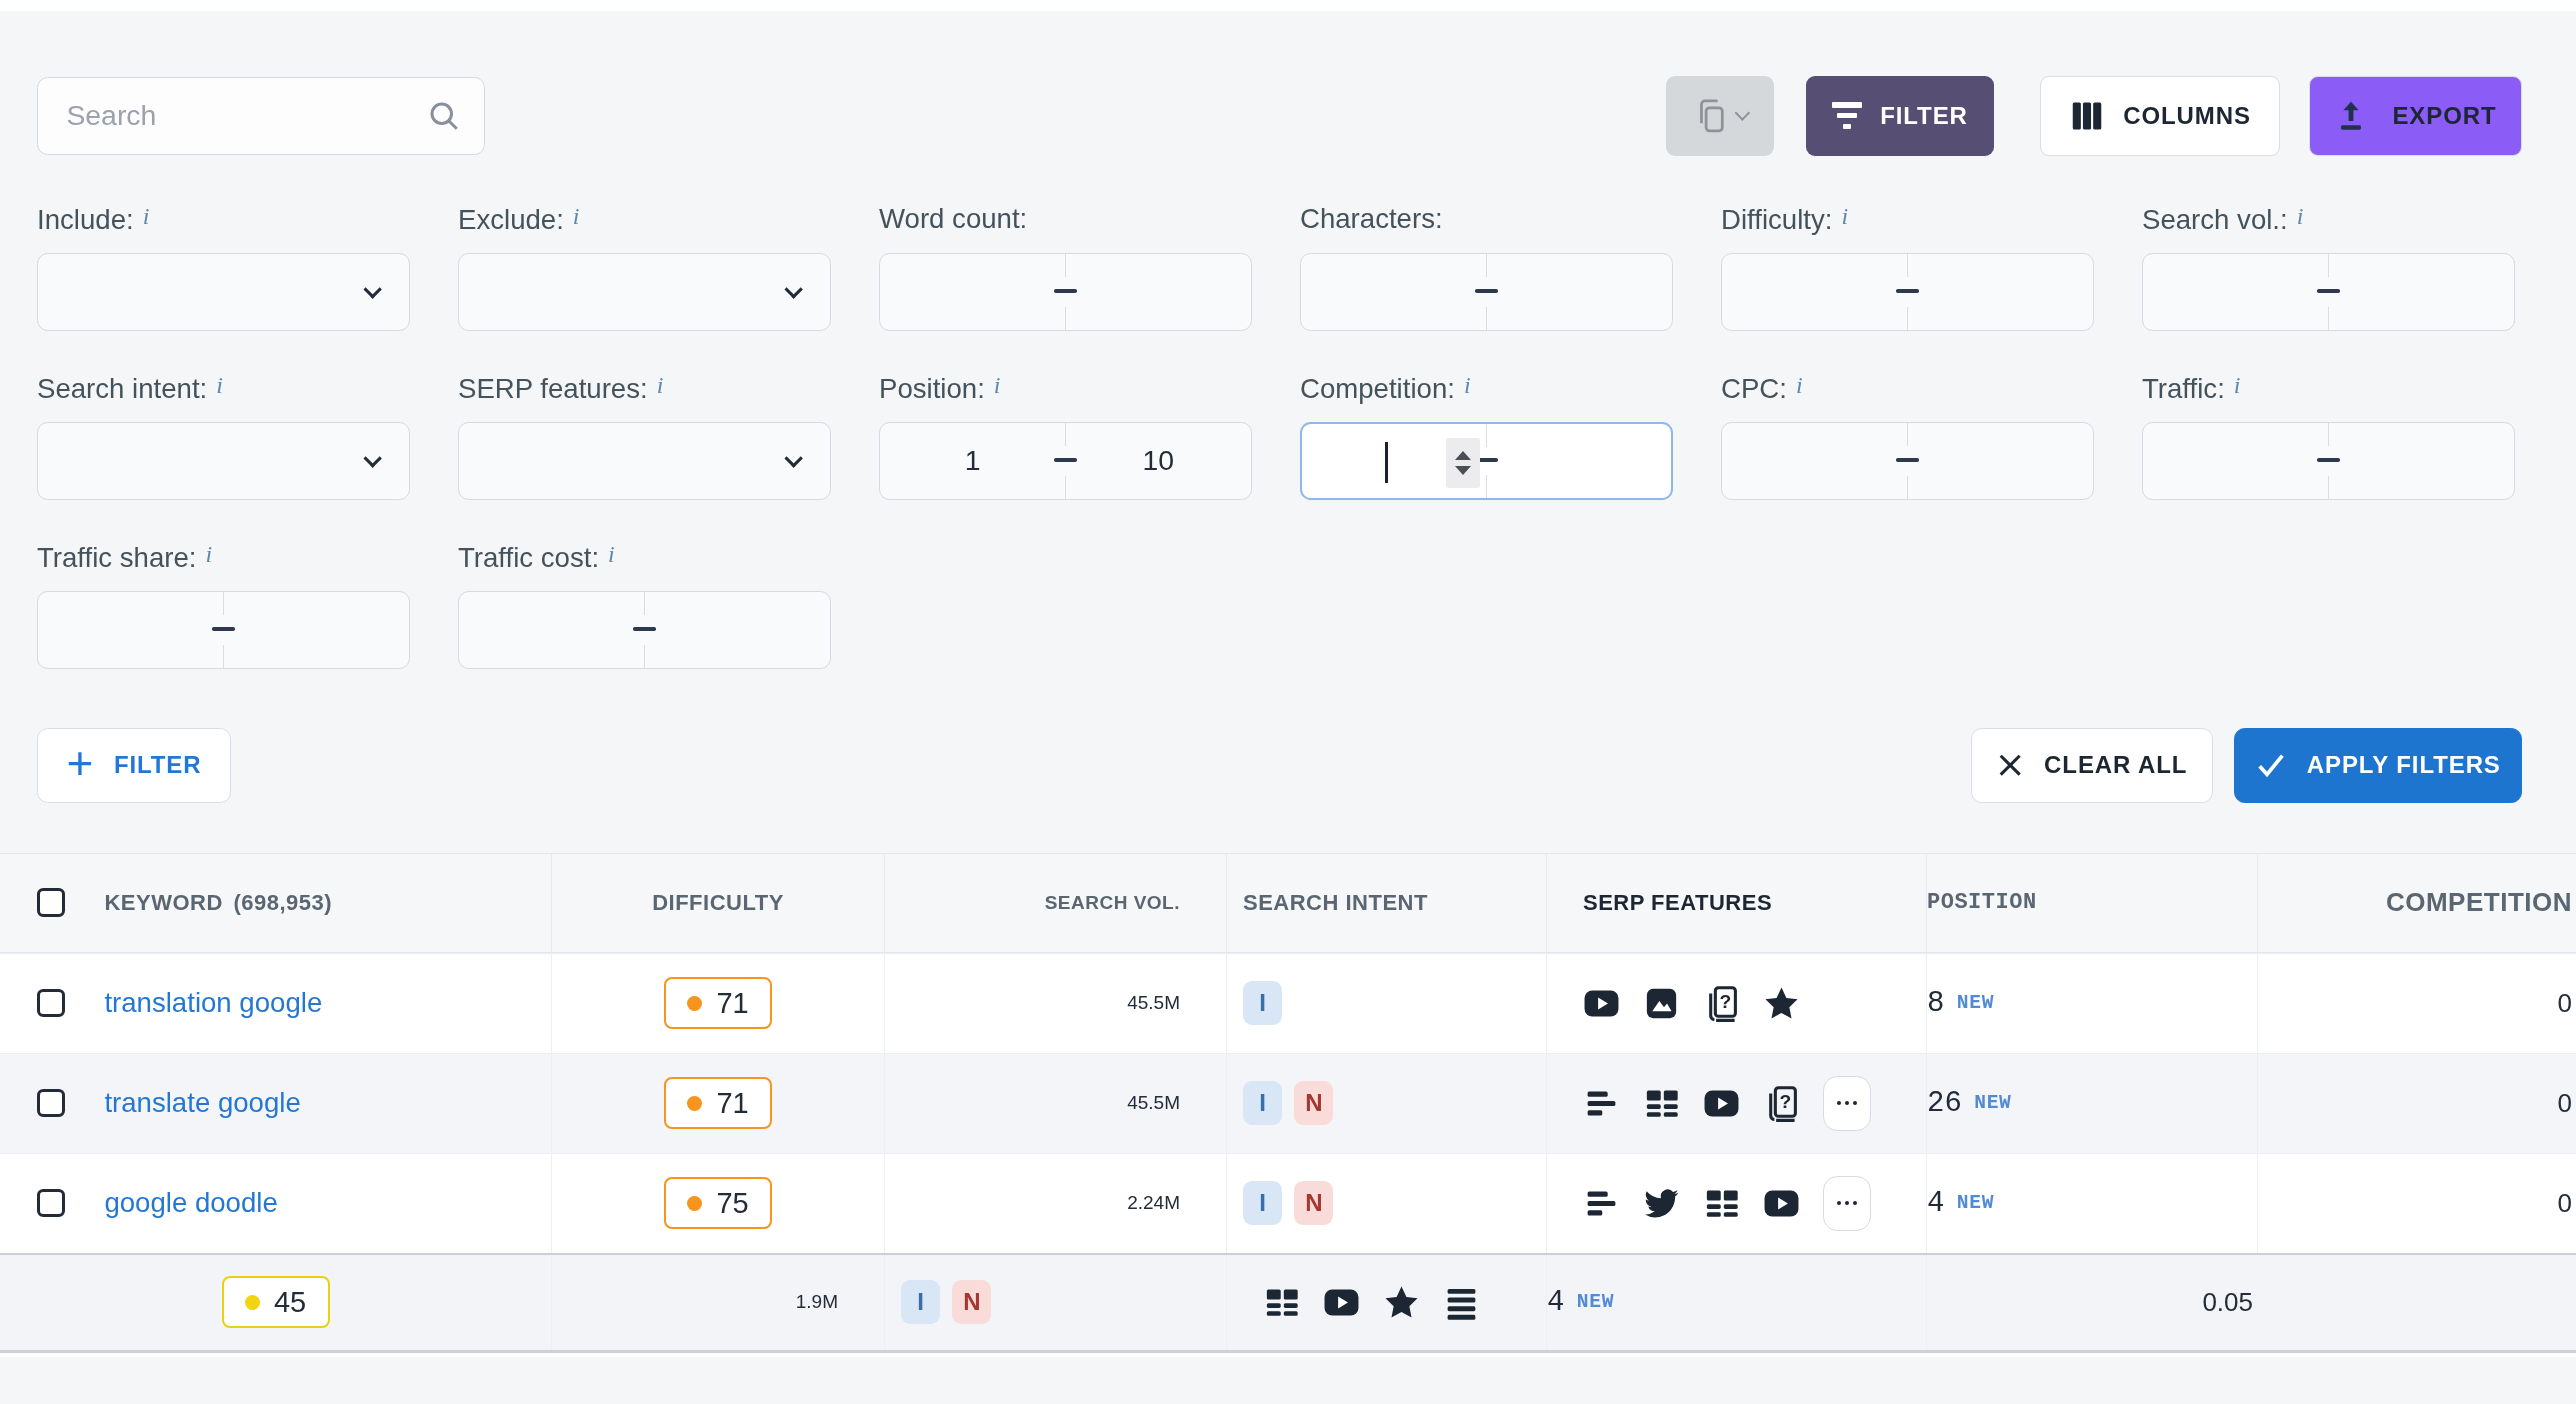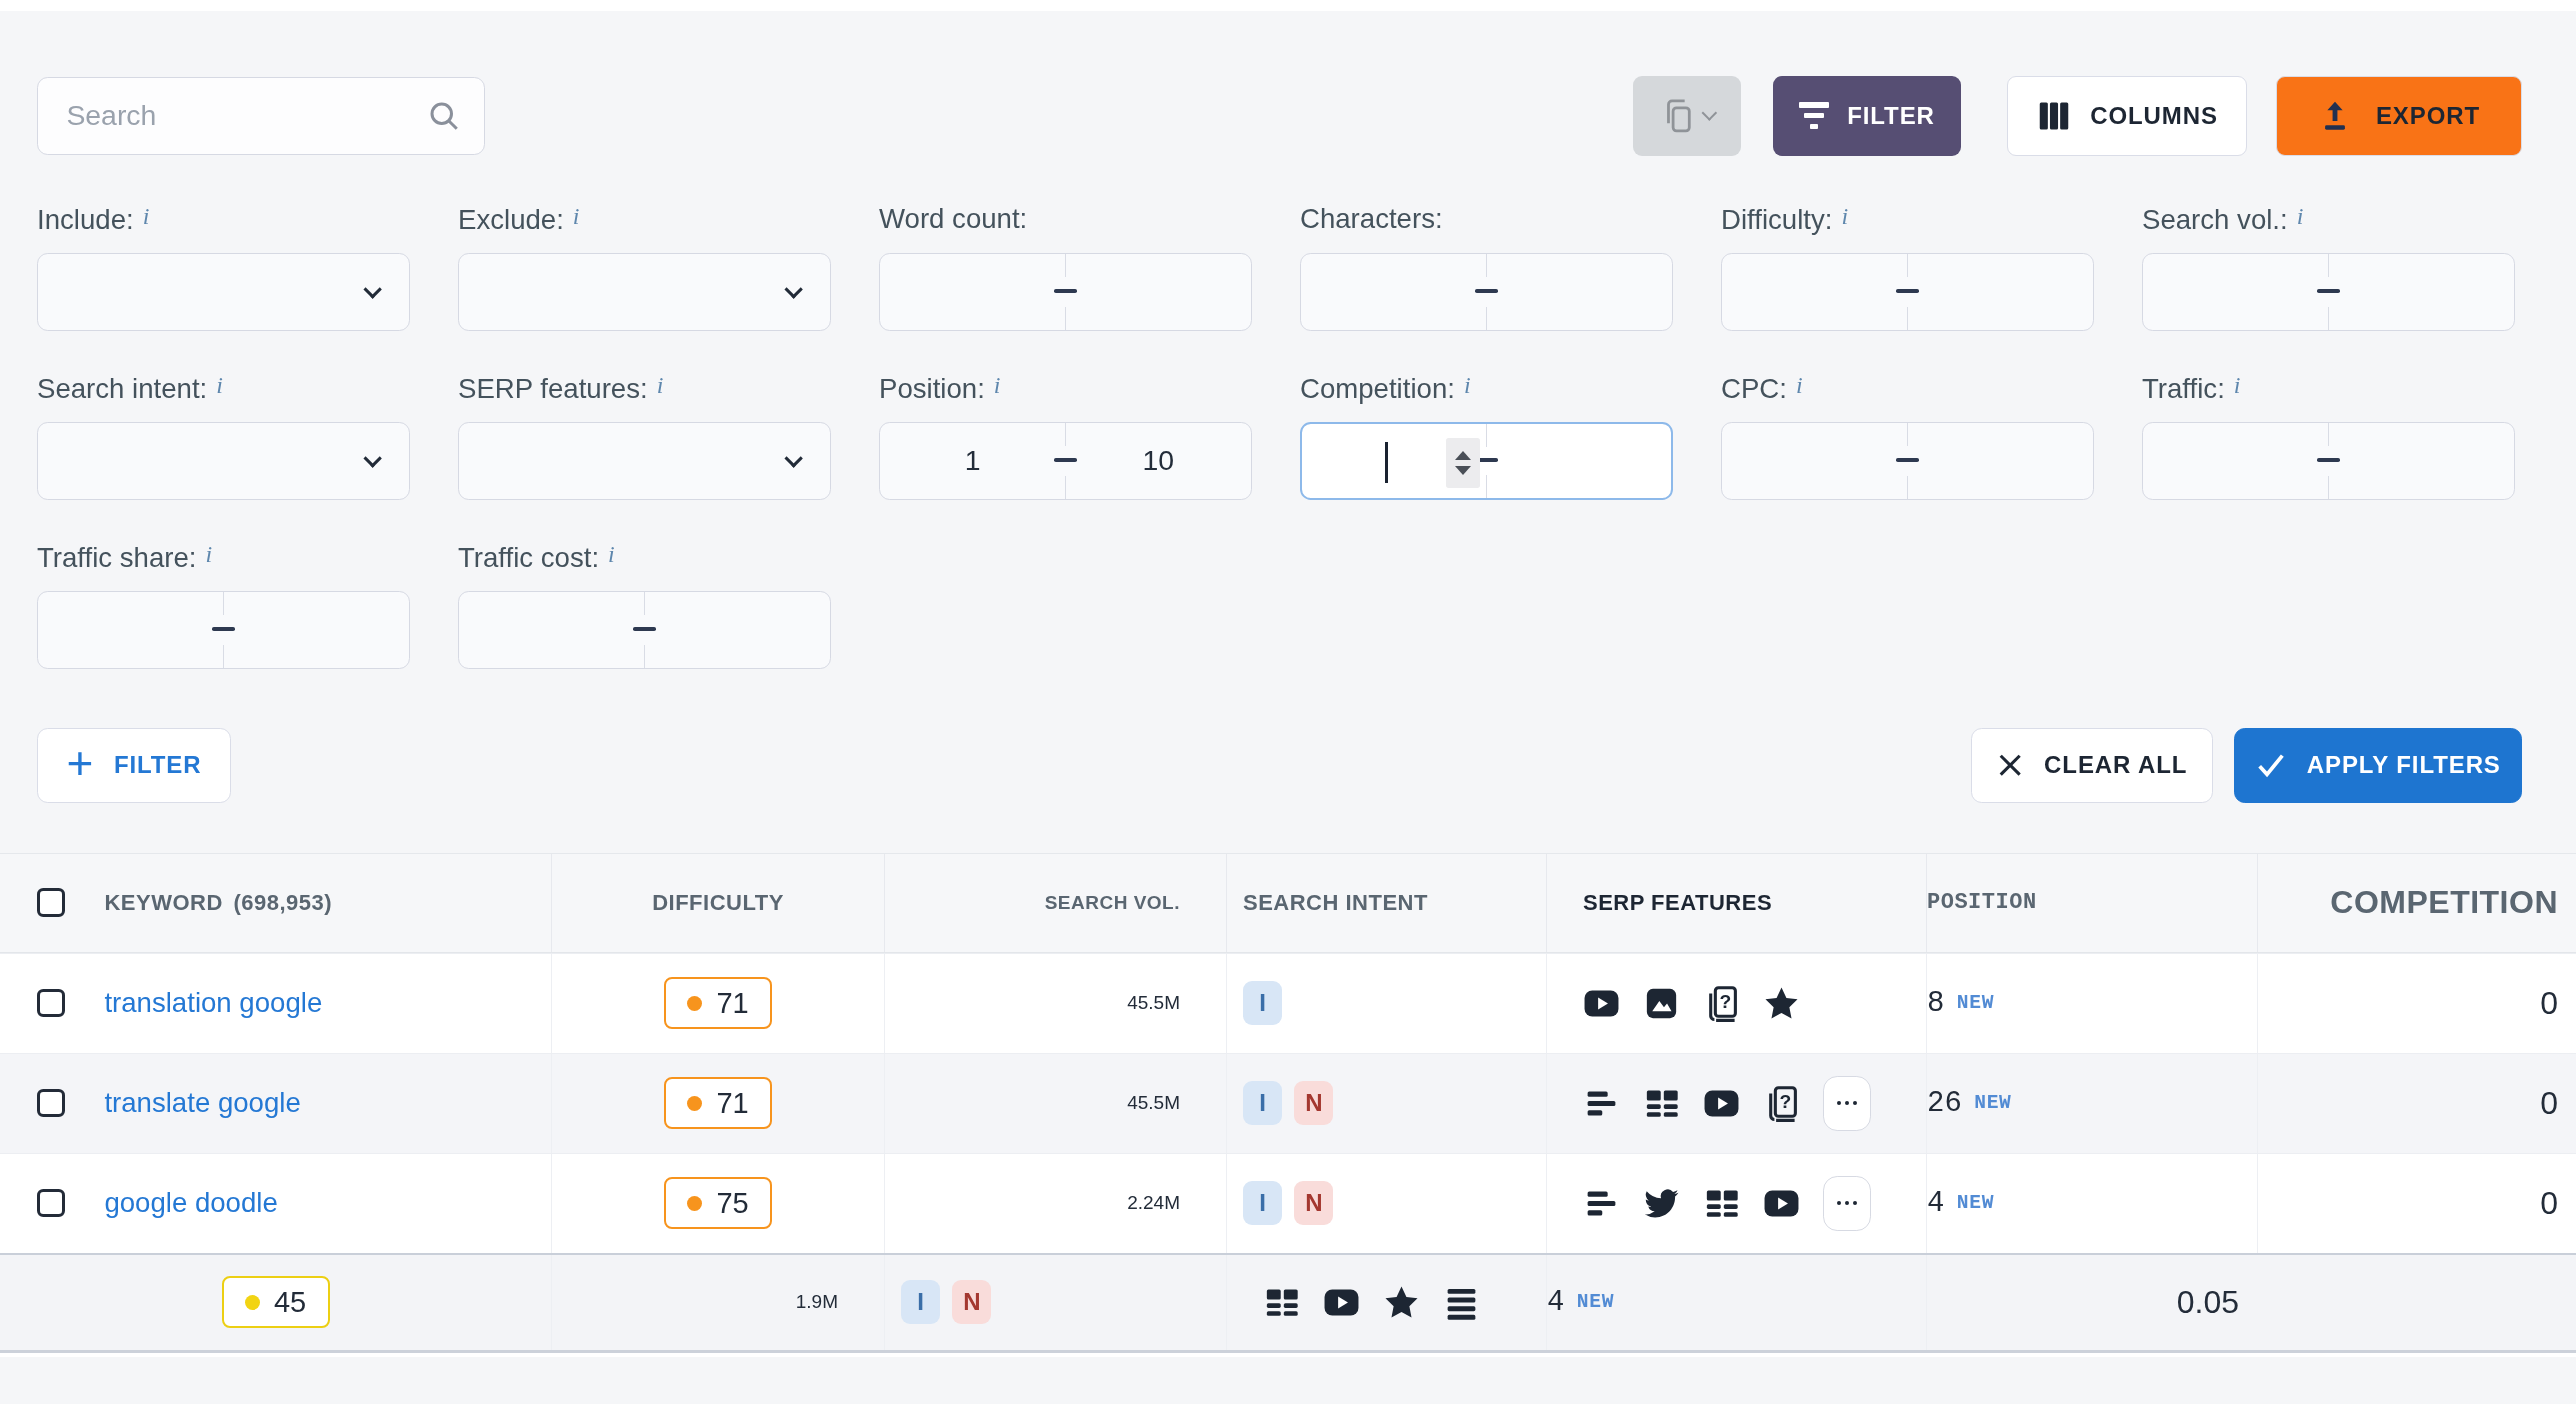--- a/index.html
+++ b/index.html
@@ -22,21 +22,21 @@
   .search-input::placeholder { color:#9aa2ad; }
   .search-icon { position:absolute; right:23px; top:21.3px; width:36px; height:36px; color:#8a909b; }
   .tb-btn {
     height:80px; border-radius:9px; display:inline-flex; align-items:center; justify-content:center;
     gap:18px; font-weight:bold; font-size:24px; letter-spacing:0.9px; cursor:pointer;
     border:1.8px solid transparent; user-select:none;
   }
   .btn-copy { width:108px; background:#d5d8db; color:#8f9398; margin-right:32px; gap:7.1px; }
   .btn-filter { width:188px; background:var(--filter-purple,#564e73); color:#fff; margin-right:46px; }
   .btn-columns { width:240px; background:#fff; border-color:#dadde8; color:#1d2633; margin-right:29px; }
-  .btn-export { width:246px; background:#f97316; border-color:#dadde8; color:#1d2633;gap:24px; }
+  .btn-export { width:213px; background:#8b5cf6; border-color:#dadde8; color:#1d2633;gap:24px; }
   .chev-sm { width:10.7px; height:10.7px; border:solid #8f9398; border-width:0 2.7px 2.7px 0; transform:rotate(45deg) translate(-1.8px,-1.8px); }
   .funnel { display:flex; flex-direction:column; align-items:center; gap:5.3px; }
   .funnel i { display:block; background:#fff; height:5.3px; border-radius:0.9px; }
   .funnel i:nth-child(1){ width:30px; } .funnel i:nth-child(2){ width:19.6px; } .funnel i:nth-child(3){ width:8px; }
 
   
   .filters { margin:47px 54px 0 37px; }
   .filter-grid { display:grid; grid-template-columns:repeat(6,373px); column-gap:48px; row-gap:41px; }
   .ffield { width:373px; }
   .flabel { font-size:27.6px; color:#44525c; margin-bottom:18px; height:32px; white-space:nowrap; }
@@ -124,21 +124,21 @@
   .c-serp, .h-serp { padding-left:36px; gap:23px; color:#1d2633; }
   .serp-ic { width:37px; height:37px; flex:0 0 auto; }
   .serp-more {
     width:48px; height:55px; border:1.8px solid #d7dae3; border-radius:14.2px; background:#fff;
     display:inline-flex; align-items:center; justify-content:center; gap:3.6px; flex:0 0 auto;
   }
   .serp-more i { width:4.4px; height:4.4px; border-radius:50%; background:#1d2633; }
   .c-pos, .h-pos { justify-content:flex-start; gap:12.4px;font-family:Liberation Mono, monospace; }
   .pnum { font-size:29px; color:#222b38; }
   .pnew { font-size:19.6px; font-weight:bold; letter-spacing:0.7px; color:var(--new-blue,#528bd4); }
-  .c-comp, .h-comp { justify-content:flex-end; padding-right:18px; font-size:32px; }
+  .c-comp, .h-comp { justify-content:flex-end; padding-right:4px; font-size:26px; }
   .bottom-strip { height:4.4px; background:#fff; }
 </style>
 </head>
 <body>
 
 <div class="top-strip"></div>
 
 <div class="toolbar">
   <div class="search-wrap">
     <input class="search-input" type="text" placeholder="Search" style="">

